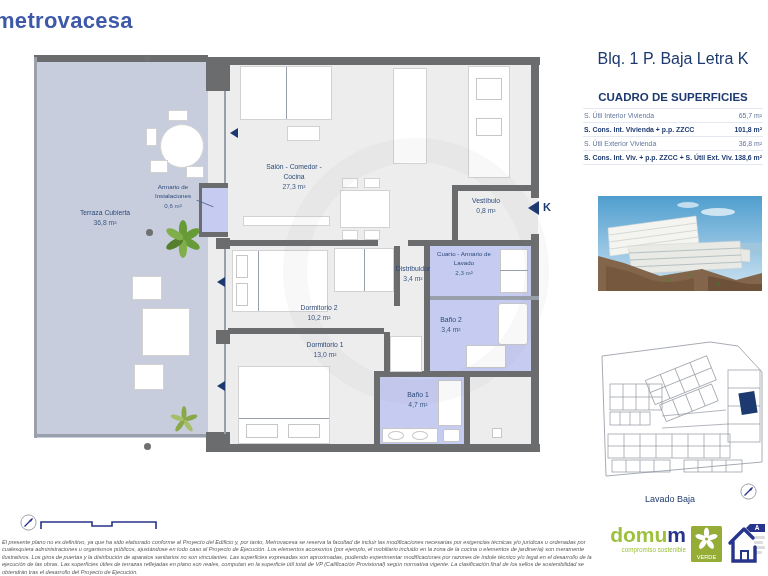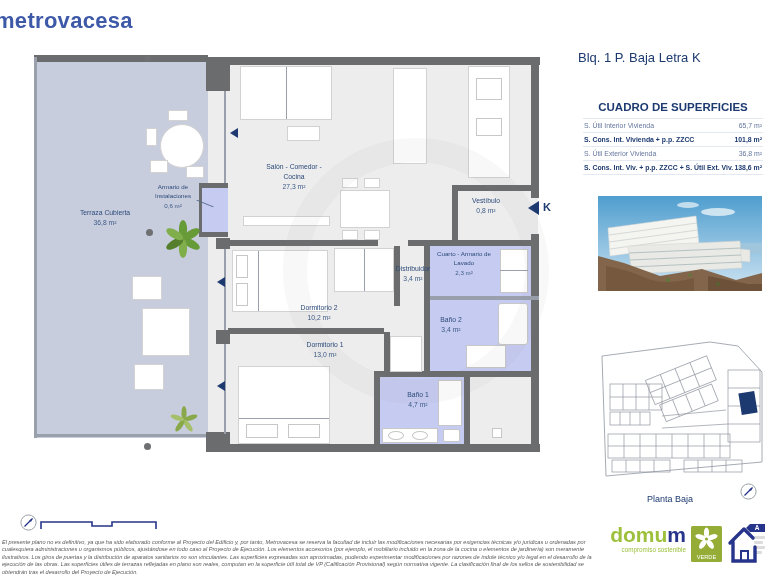--- a/index.html
+++ b/index.html
@@ -2,24 +2,24 @@
 <html><head>
 <meta charset="utf-8">
 <style>
   html,body{margin:0;padding:0;background:#fff;}
   .page{position:relative;width:768px;height:576px;background:#fff;overflow:hidden;
         font-family:"Liberation Sans",sans-serif;}
   .abs{position:absolute;}
   
   .logo{position:absolute;left:-5px;top:8px;font-size:22px;font-weight:bold;color:#3d59a8;letter-spacing:.3px;}
   .h-title{position:absolute;left:578px;top:17px;width:190px;text-align:center;font-size:19px;font-weight:bold;color:#1d3a70;}
-  .h-sub1{position:absolute;left:578px;top:50px;width:190px;font-size:13px;color:#1d3a70;}
+  .h-sub1{position:absolute;left:578px;top:50px;width:190px;text-align:center;font-size:16px;color:#1d3a70;}
   .h-sub2{position:absolute;left:578px;top:68px;width:190px;text-align:center;font-size:13px;font-weight:600;color:#1d3a70;}
   
-  .surfaces{position:absolute;left:583px;top:101px;width:180px;}
+  .surfaces{position:absolute;left:583px;top:91px;width:180px;}
   .s-title{text-align:center;font-size:11.5px;font-weight:bold;color:#1d3a70;margin-bottom:5px;}
   .s-row{display:flex;justify-content:space-between;align-items:center;font-size:6.9px;color:#64779d;
          padding:3px 1px;border-top:1px solid #e3e8f1;}
   .s-row.bold{color:#1d3a70;font-weight:bold;}
   .s-row:last-child{border-bottom:1px solid #e3e8f1;}
   
   .w{position:absolute;background:#6b6c6e;}
   .wl{position:absolute;background:#99a0ac;}
   .floor{position:absolute;background:#ededee;}
   .terr{position:absolute;background:#c8cdde;}
@@ -129,21 +129,21 @@
         <path d="M32 98 V122 M48 98 V122 M64 98 V122 M80 98 V122 M96 98 V122 M112 98 V122 M128 98 V122 M16 110 H138"></path>
         <rect x="20" y="124" width="58" height="12"></rect>
         <path d="M34 124 V136 M48 124 V136 M62 124 V136"></path>
         <rect x="92" y="124" width="58" height="12"></rect>
         <path d="M106 124 V136 M120 124 V136 M134 124 V136"></path>
         <path d="M70 80 L134 74 M70 92 L136 88"></path>
       </g>
       <rect x="148" y="56" width="16" height="22" fill="#1d3a70" transform="rotate(-9 156 67)"></rect>
     </svg>
   </div>
-  <div class="site-cap">Planta Baja</div>
+  <div class="site-cap">Lavado Baja</div>
   <div class="compass" style="left:740px;top:483px;">
     <svg width="17" height="17" viewBox="0 0 17 17">
       <circle cx="8.5" cy="8.5" r="7.6" fill="#fff" stroke="#9aa0a8" stroke-width="1"></circle>
       <path d="M4.5 12.5 L12.5 4.5" stroke="#27348b" stroke-width="1.2"></path>
       <polygon points="12.5,4.5 9.2,6.2 11,8 " fill="#27348b"></polygon>
     </svg>
   </div>
 
   <div class="terr" style="left:36px;top:57px;width:172px;height:381px;"></div>
   <div class="w" style="left:34px;top:55px;width:174px;height:7px;"></div>

